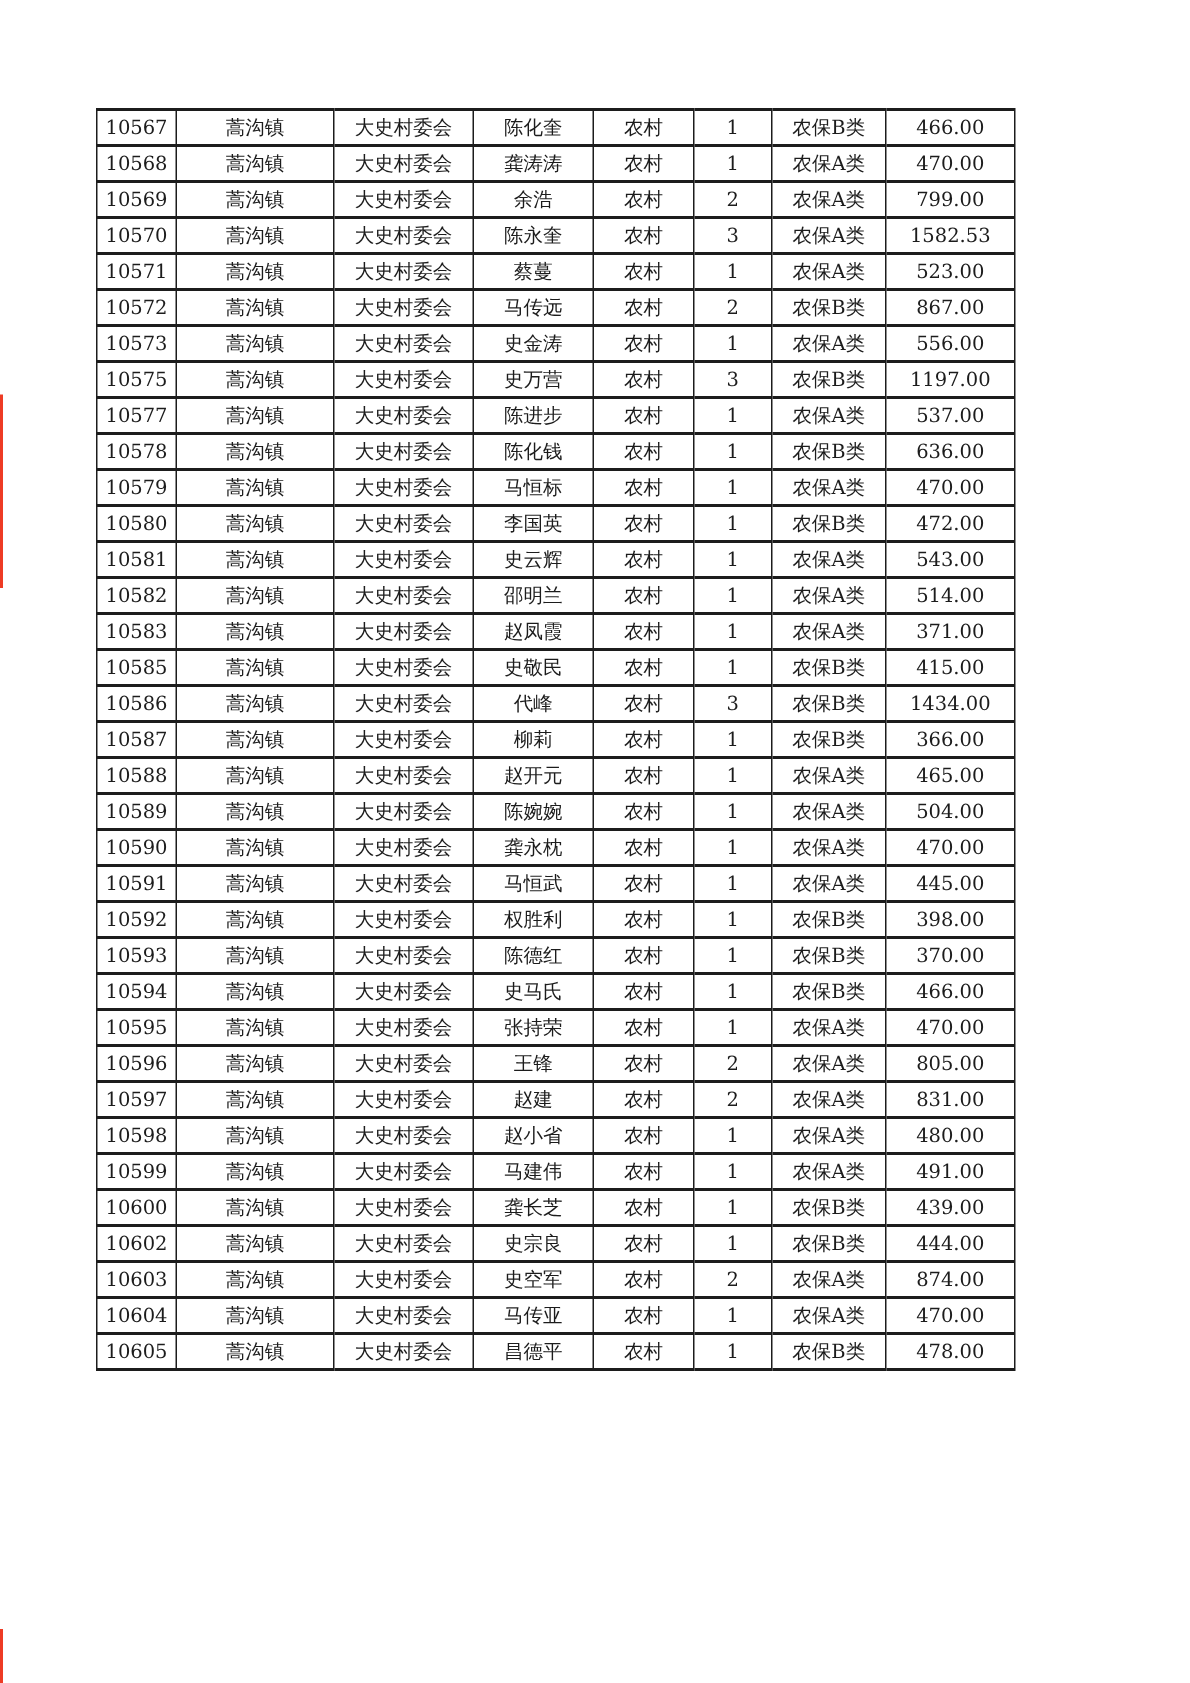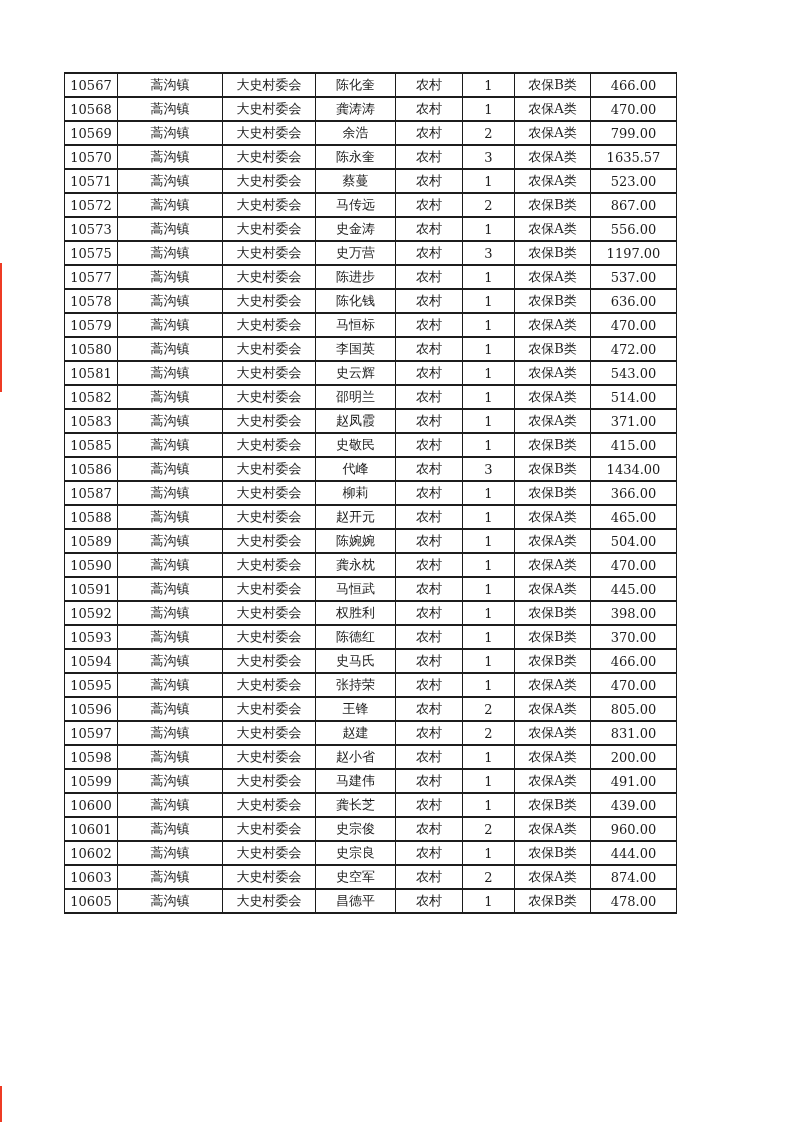--- a/index.html
+++ b/index.html
@@ -86,21 +86,21 @@
           <td>799.00</td>
         </tr>
         <tr>
           <td>10570</td>
           <td>蒿沟镇</td>
           <td>大史村委会</td>
           <td>陈永奎</td>
           <td>农村</td>
           <td>3</td>
           <td>农保A类</td>
-          <td>1635.57</td>
+          <td>1582.53</td>
         </tr>
         <tr>
           <td>10571</td>
           <td>蒿沟镇</td>
           <td>大史村委会</td>
           <td>蔡蔓</td>
           <td>农村</td>
           <td>1</td>
           <td>农保A类</td>
           <td>523.00</td>
@@ -336,21 +336,21 @@
           <td>831.00</td>
         </tr>
         <tr>
           <td>10598</td>
           <td>蒿沟镇</td>
           <td>大史村委会</td>
           <td>赵小省</td>
           <td>农村</td>
           <td>1</td>
           <td>农保A类</td>
-          <td>200.00</td>
+          <td>480.00</td>
         </tr>
         <tr>
           <td>10599</td>
           <td>蒿沟镇</td>
           <td>大史村委会</td>
           <td>马建伟</td>
           <td>农村</td>
           <td>1</td>
           <td>农保A类</td>
           <td>491.00</td>
@@ -359,48 +359,48 @@
           <td>10600</td>
           <td>蒿沟镇</td>
           <td>大史村委会</td>
           <td>龚长芝</td>
           <td>农村</td>
           <td>1</td>
           <td>农保B类</td>
           <td>439.00</td>
         </tr>
         <tr>
-          <td>10601</td>
-          <td>蒿沟镇</td>
-          <td>大史村委会</td>
-          <td>史宗俊</td>
+          <td>10602</td>
+          <td>蒿沟镇</td>
+          <td>大史村委会</td>
+          <td>史宗良</td>
+          <td>农村</td>
+          <td>1</td>
+          <td>农保B类</td>
+          <td>444.00</td>
+        </tr>
+        <tr>
+          <td>10603</td>
+          <td>蒿沟镇</td>
+          <td>大史村委会</td>
+          <td>史空军</td>
           <td>农村</td>
           <td>2</td>
           <td>农保A类</td>
-          <td>960.00</td>
-        </tr>
-        <tr>
-          <td>10602</td>
-          <td>蒿沟镇</td>
-          <td>大史村委会</td>
-          <td>史宗良</td>
-          <td>农村</td>
-          <td>1</td>
-          <td>农保B类</td>
-          <td>444.00</td>
-        </tr>
-        <tr>
-          <td>10603</td>
-          <td>蒿沟镇</td>
-          <td>大史村委会</td>
-          <td>史空军</td>
-          <td>农村</td>
-          <td>2</td>
-          <td>农保A类</td>
           <td>874.00</td>
+        </tr>
+        <tr>
+          <td>10604</td>
+          <td>蒿沟镇</td>
+          <td>大史村委会</td>
+          <td>马传亚</td>
+          <td>农村</td>
+          <td>1</td>
+          <td>农保A类</td>
+          <td>470.00</td>
         </tr>
         <tr>
           <td>10605</td>
           <td>蒿沟镇</td>
           <td>大史村委会</td>
           <td>昌德平</td>
           <td>农村</td>
           <td>1</td>
           <td>农保B类</td>
           <td>478.00</td>

